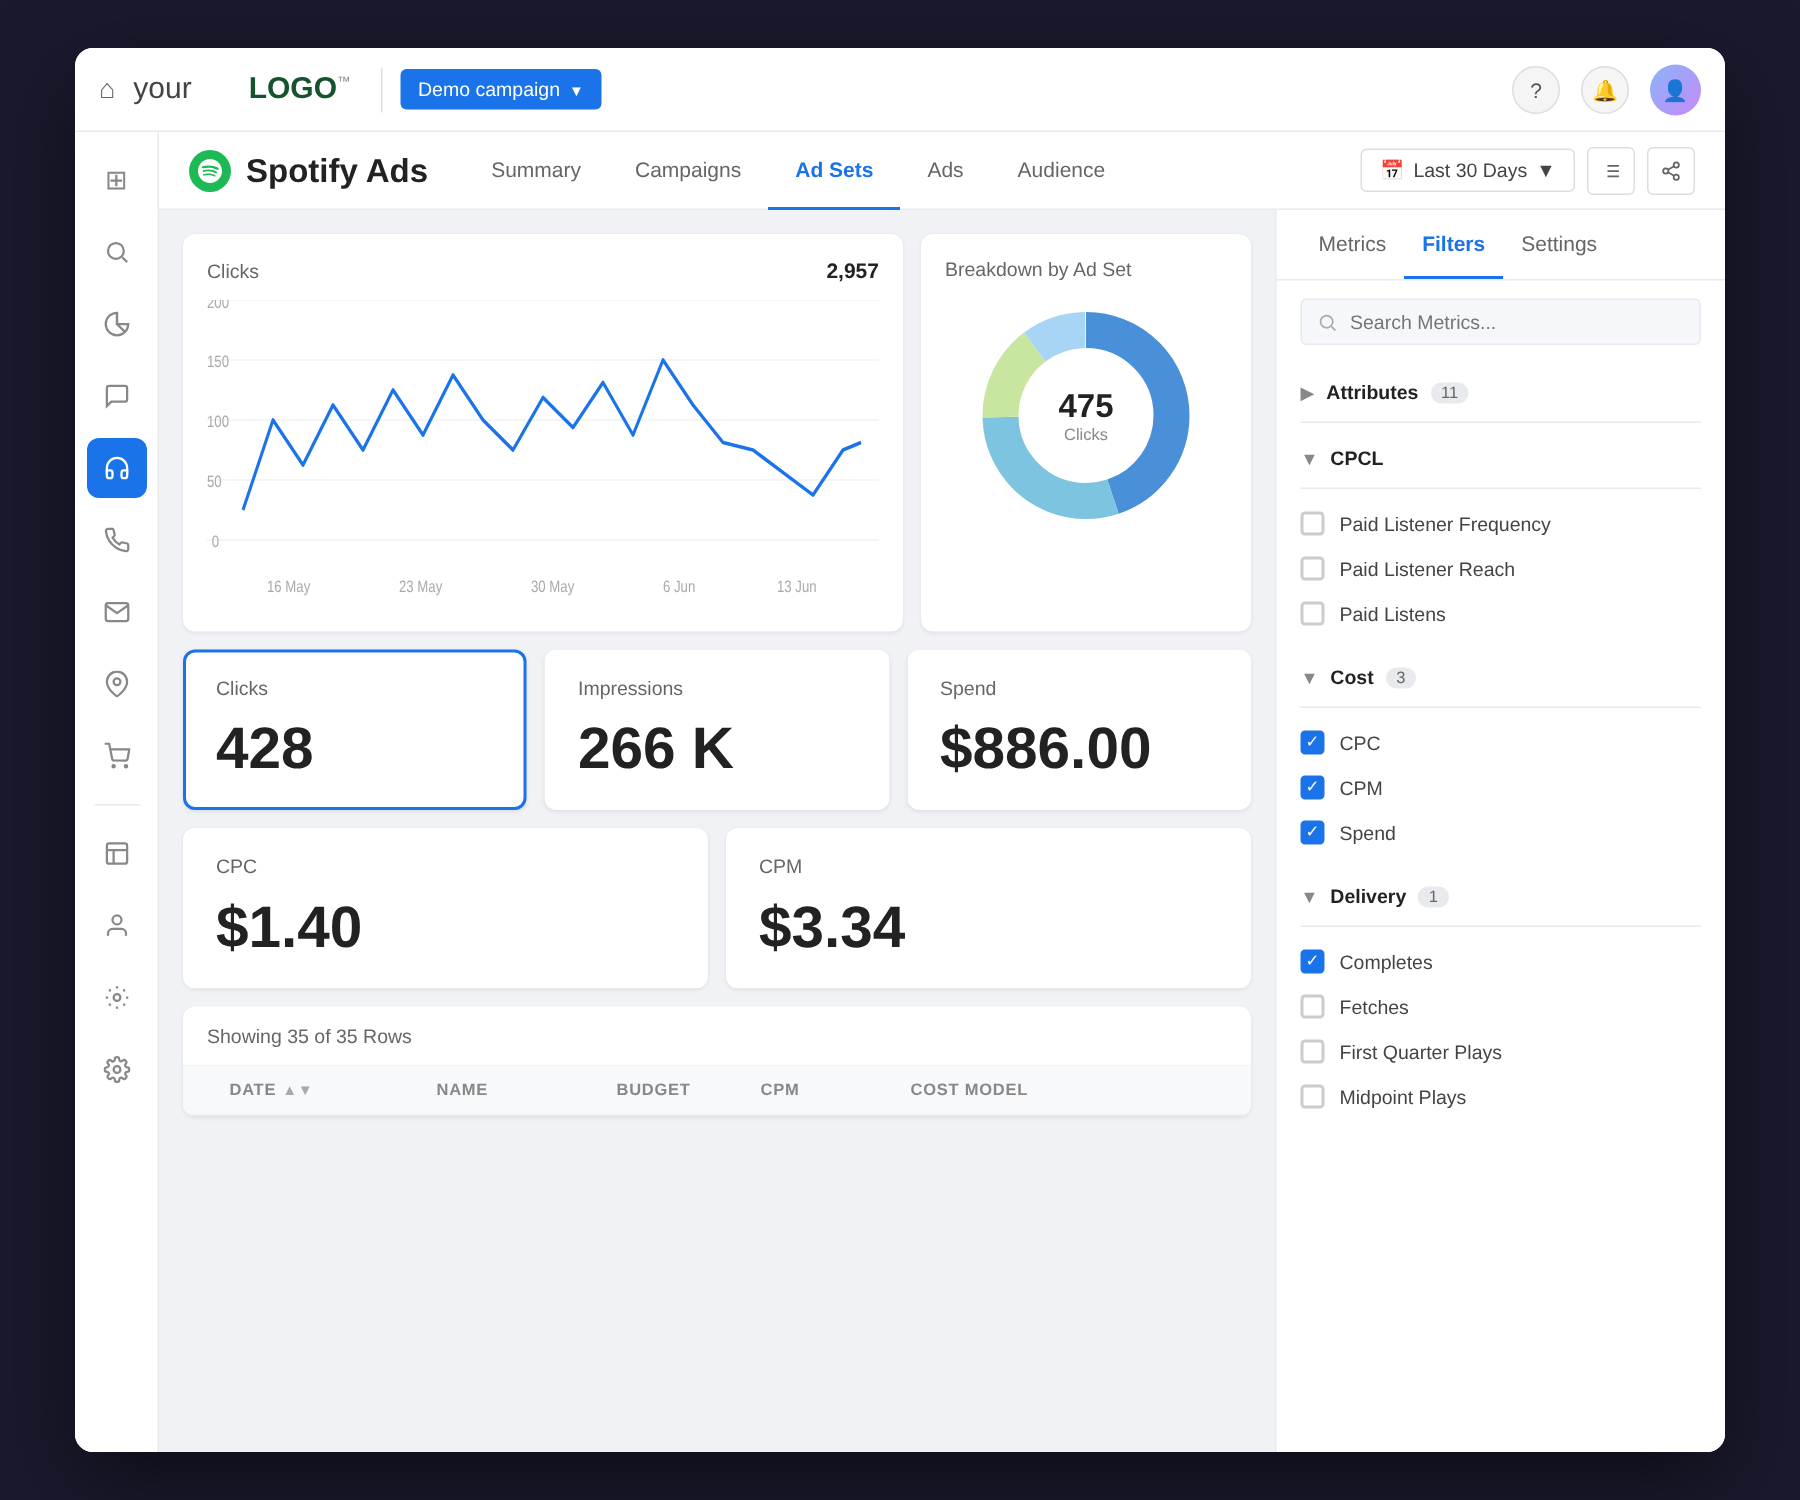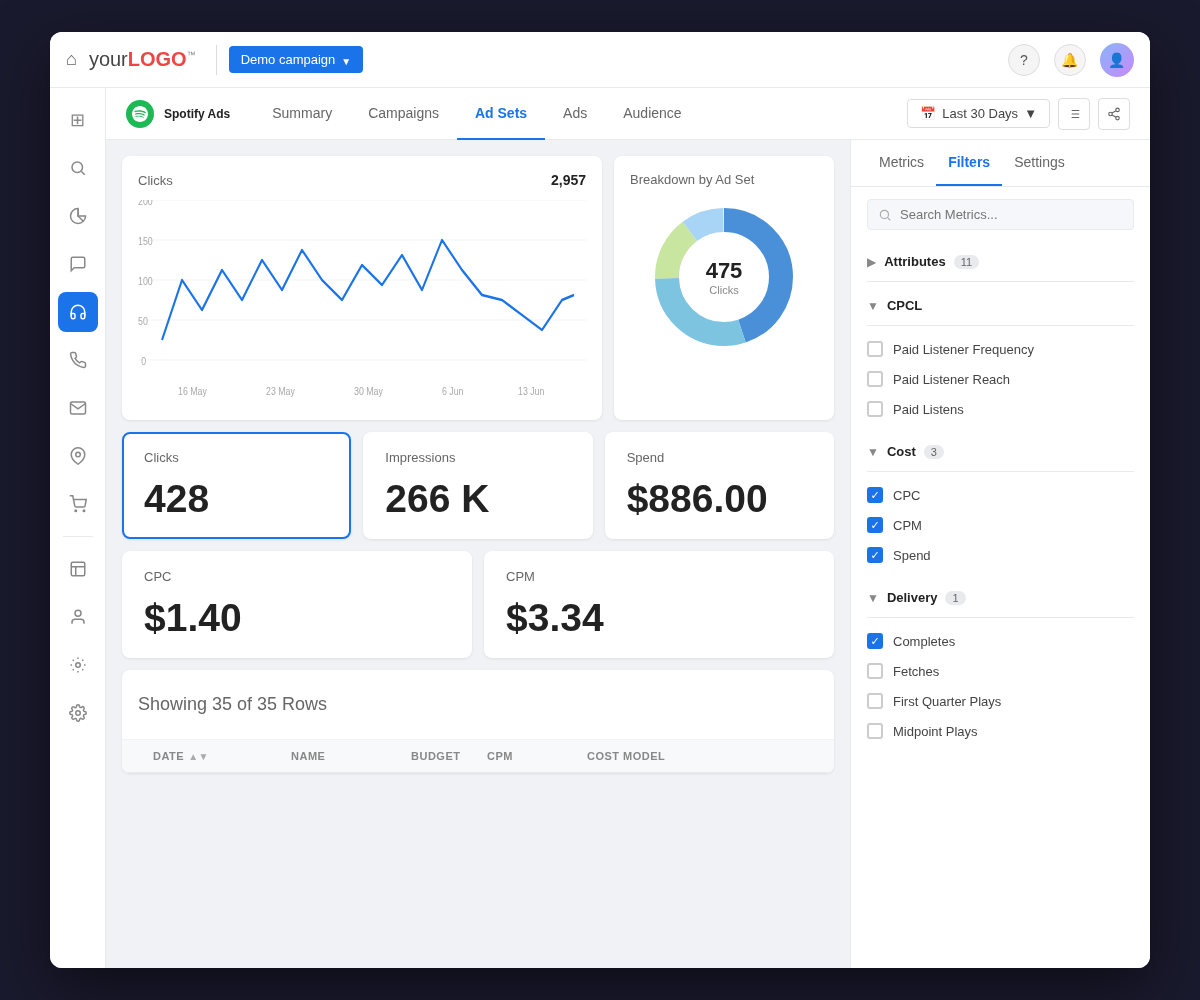--- a/index.html
+++ b/index.html
@@ -22,21 +22,21 @@
     .top-nav {
       background: #fff;
       height: 56px;
       display: flex;
       align-items: center;
       padding: 0 16px;
       border-bottom: 1px solid #e8eaed;
     }
     .top-nav .home-icon { color: #666; font-size: 18px; margin-right: 12px; }
     .logo { font-size: 20px; font-weight: 300; color: #444; margin-right: 8px; }
-    .logo strong { font-weight: 800; color: #ef4444; }
+    .logo strong { font-weight: 800; color: #14532d; margin-left: 38px; }
     .logo sup { font-size: 9px; color: #888; }
     .divider-v { width: 1px; height: 30px; background: #ddd; margin: 0 12px; }
     .campaign-btn {
       background: #1a73e8;
       color: #fff;
       border: none;
       border-radius: 4px;
       padding: 6px 12px;
       font-size: 13px;
       cursor: pointer;
@@ -99,21 +99,21 @@
       gap: 0;
     }
     .brand-icon {
       width: 28px; height: 28px;
       background: #1db954;
       border-radius: 50%;
       display: flex; align-items: center; justify-content: center;
       margin-right: 10px;
     }
     .brand-icon svg { width: 16px; height: 16px; fill: #fff; }
-    .brand-title { font-size: 12px; font-weight: 700; color: #222; margin-right: 24px; }
+    .brand-title { font-size: 22px; font-weight: 700; color: #222; margin-right: 24px; }
     .nav-tabs { display: flex; gap: 0; flex: 1; }
     .nav-tab {
       padding: 0 18px;
       height: 52px;
       display: flex; align-items: center;
       font-size: 14px; color: #666;
       cursor: pointer;
       border-bottom: 2px solid transparent;
       transition: all 0.2s;
     }
@@ -190,39 +190,39 @@
     .metric-name { font-size: 13px; color: #666; margin-bottom: 12px; }
     .metric-value { font-size: 39px; font-weight: 700; color: #222; }
     
     .table-section {
       background: #fff;
       border-radius: 8px;
       box-shadow: 0 1px 3px rgba(0,0,0,0.08);
       overflow: hidden;
     }
     .table-info {
-      padding: 24px 16px;
-      font-size: 18px;
+      padding: 12px 16px;
+      font-size: 13px;
       color: #666;
       border-bottom: 1px solid #f0f2f5;
     }
     .table-header {
       display: flex;
       padding: 10px 16px;
       background: #f8f9fa;
       border-bottom: 1px solid #e8eaed;
       font-size: 11px;
       font-weight: 700;
       color: #888;
       letter-spacing: 0.5px;
       text-transform: uppercase;
     }
     .col-date { width: 138px; display: flex; align-items: center; gap: 4px; margin-left: 15px; }
     .col-name { width: 120px; }
-    .col-budget { width: 76px; }
+    .col-budget { width: 96px; }
     .col-cpm { width: 100px; }
     .col-costmodel { flex: 1; }
     
     .right-panel {
       width: 300px;
       background: #fff;
       border-left: 1px solid #e8eaed;
       display: flex;
       flex-direction: column;
       padding: 0;

